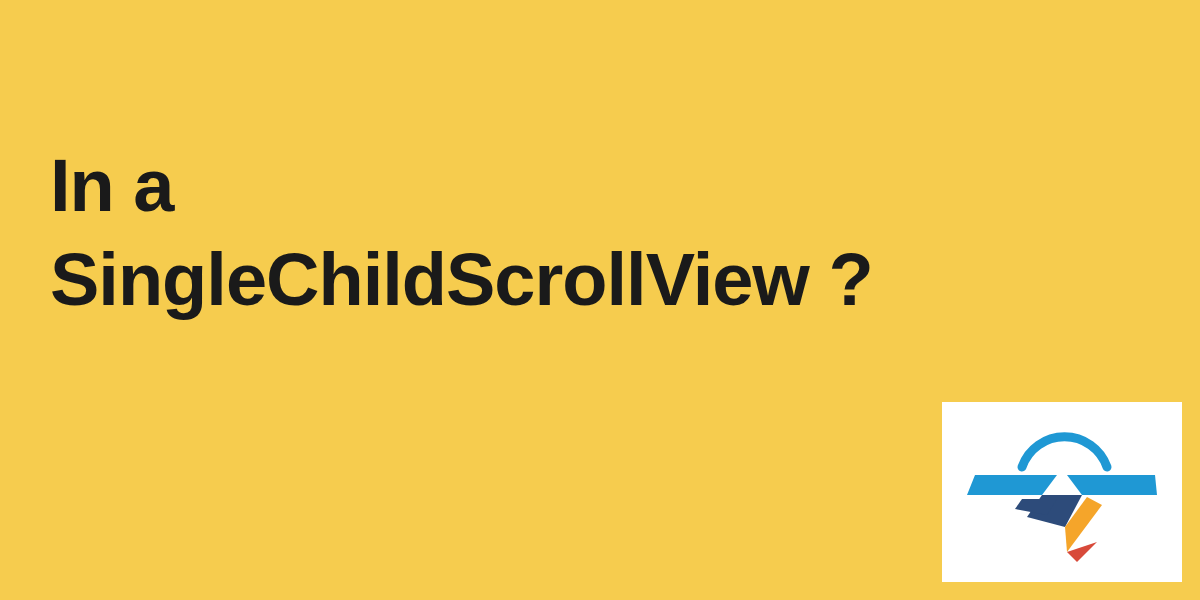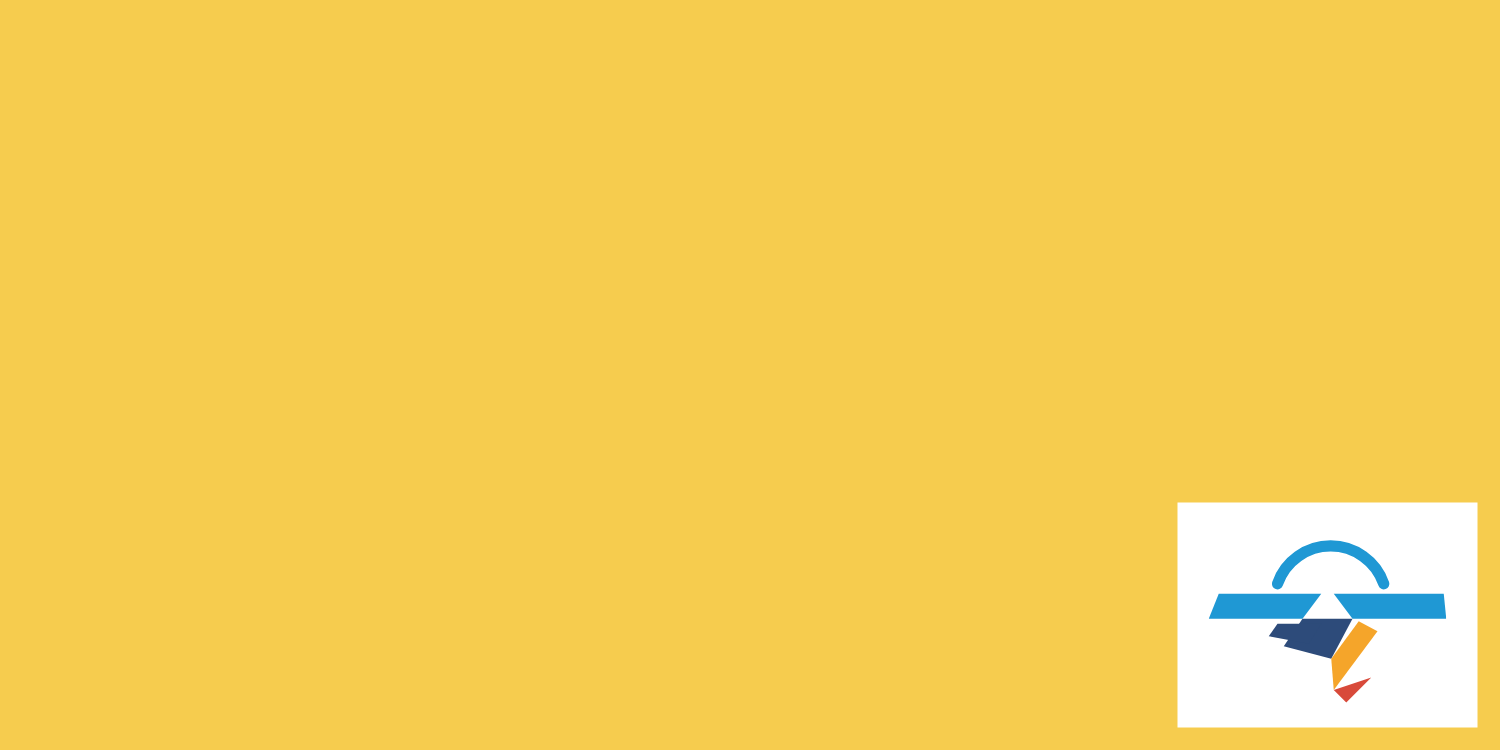--- a/index.html
+++ b/index.html
@@ -35,21 +35,22 @@
   .logo-svg {
     width: 190px;
     height: 150px;
   }
 </style>
 </head>
 <body>
 
 <h1 class="heading">
   <br>
-  <br>
+  <span>In a</span><br>
+  <span>SingleChildScrollView ?</span>
 </h1>
 
 <div class="logo-card">
   <svg class="logo-svg" viewBox="0 0 190 150">
 
     <path d="M 55 50 A 45 45 0 0 1 140 50" fill="none" stroke="#1f98d4" stroke-width="9" stroke-linecap="round"></path>
 
     <polygon points="8,58 90,58 75,78 0,78" fill="#1f98d4"></polygon>
 
     <polygon points="100,58 188,58 190,78 115,78" fill="#1f98d4"></polygon>

